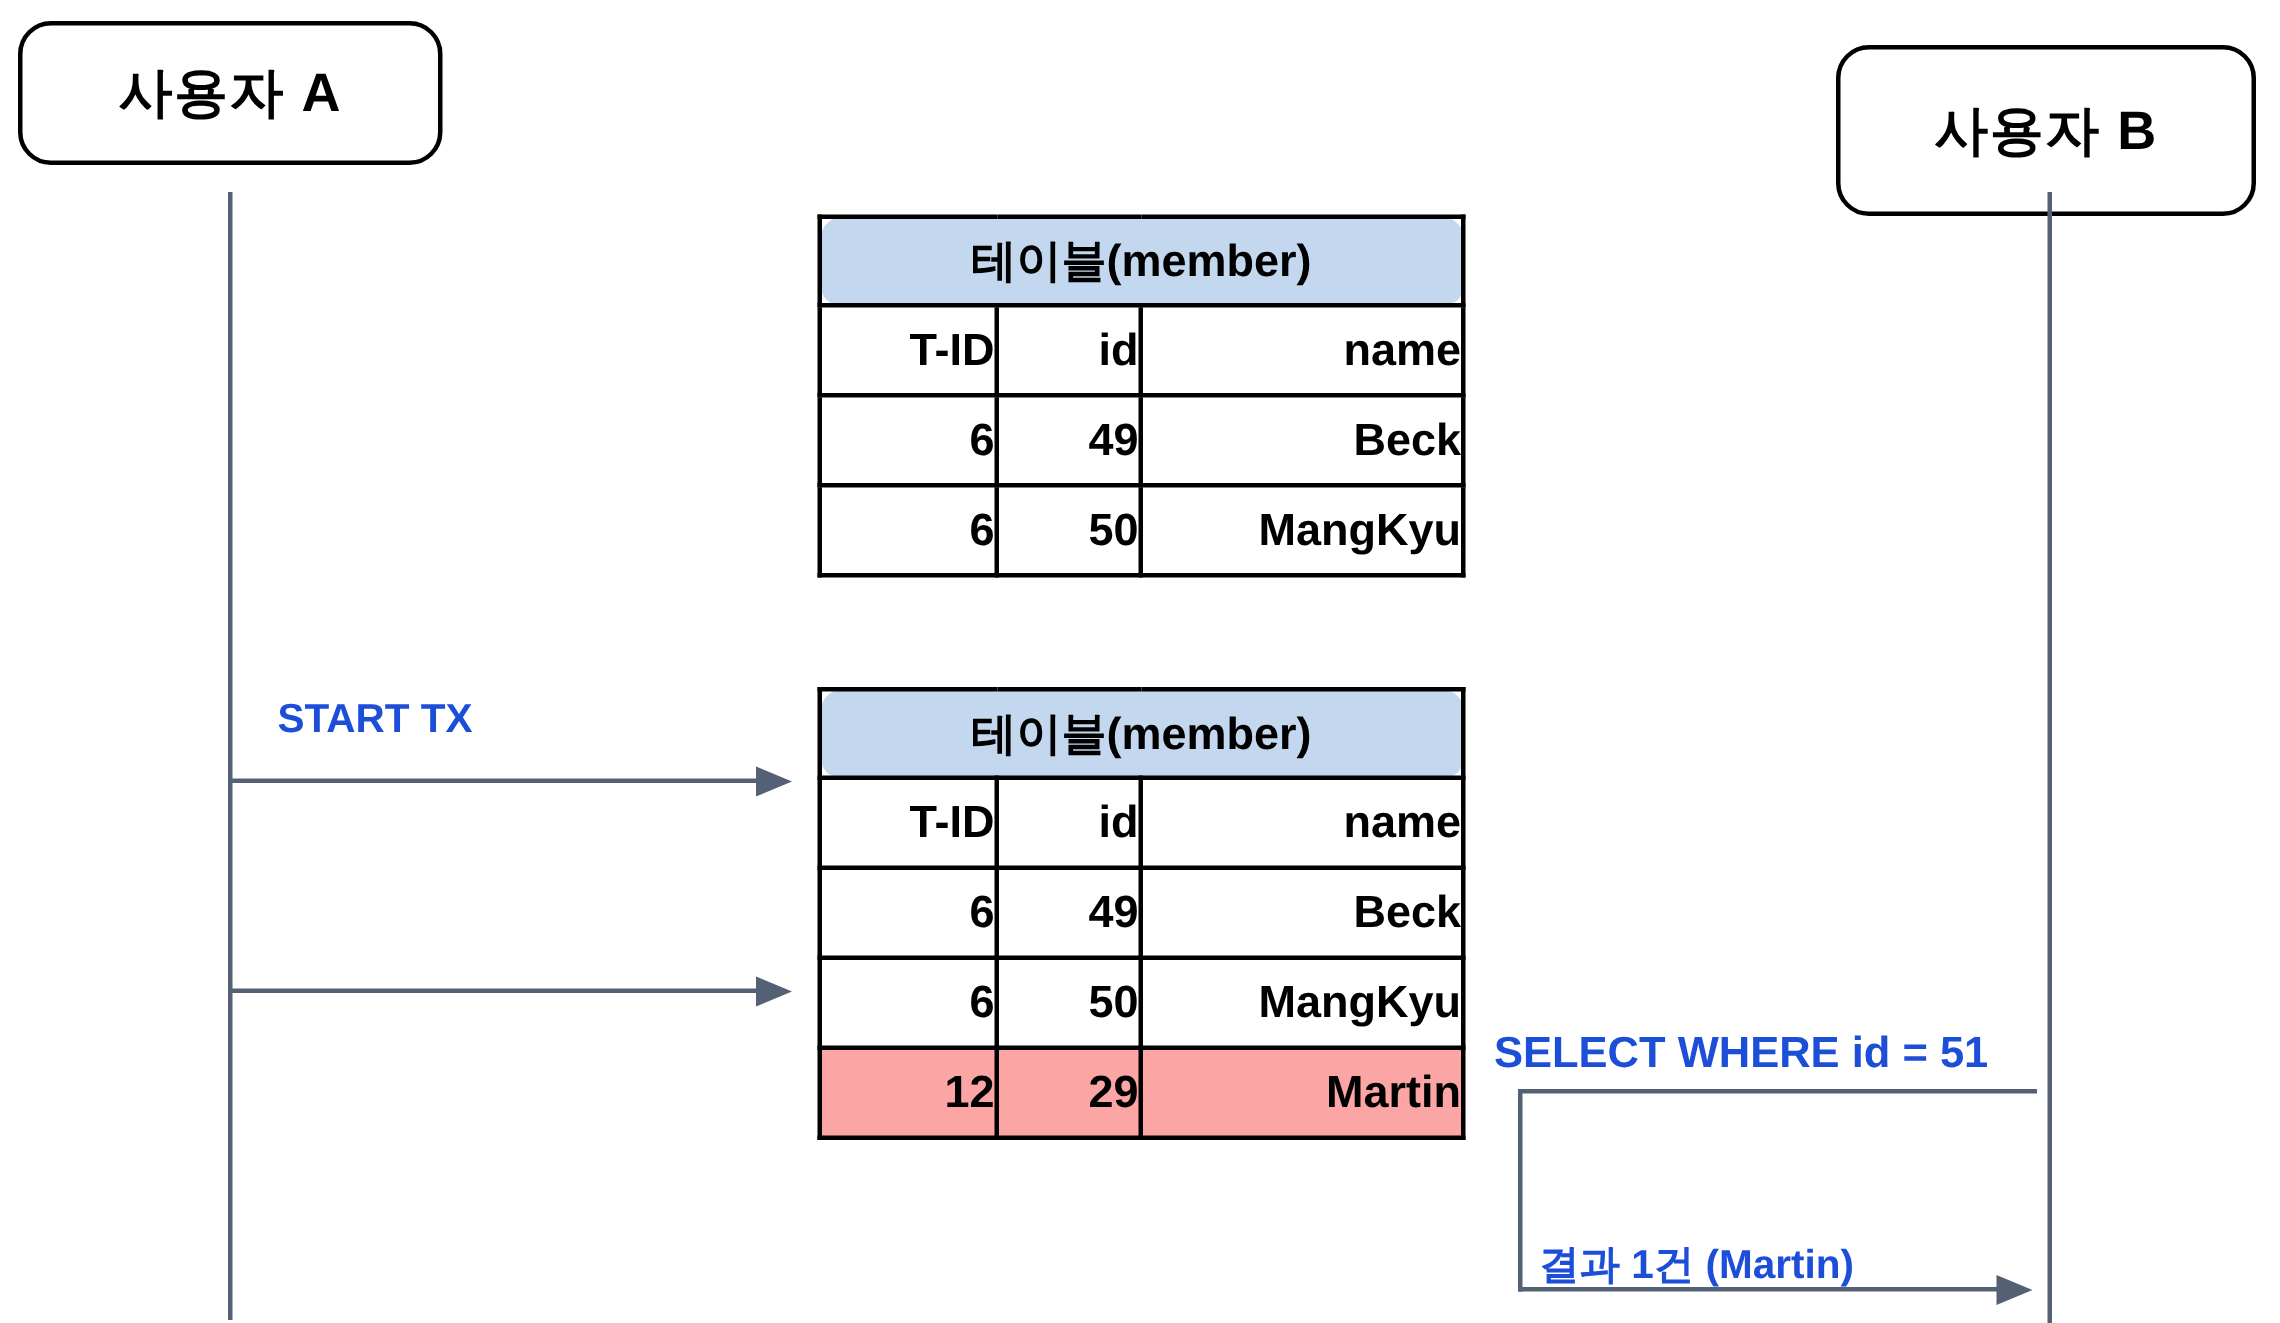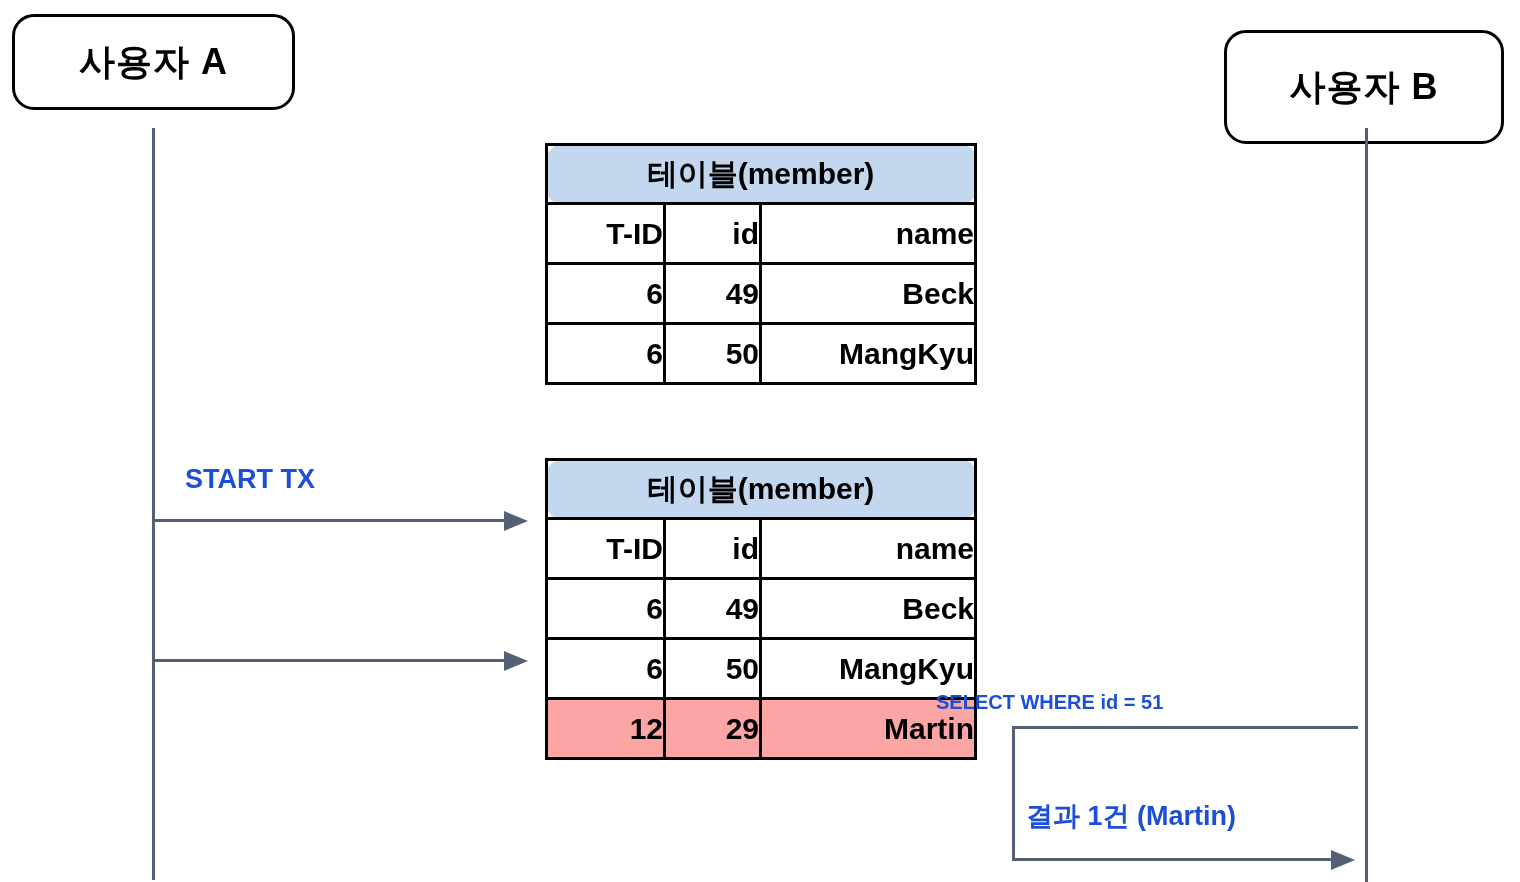--- a/index.html
+++ b/index.html
@@ -68,22 +68,22 @@
   .msg-label {
     position: absolute;
     font-weight: bold;
     color: #1d4ed8;
     font-size: 27px;
     white-space: pre-line;
     line-height: 48px;
   }
   #label-start-tx { left: 185px;  top: 455px; }
   #label-insert   { left: 171px;  top: 560px; }
-  #label-select   { left: 936px;  top: 678px; font-size: 20px; }
-  #label-result   { left: 1026px; top: 792px; }
+  #label-select   { left: 996px;  top: 678px; font-size: 29px; }
+  #label-result   { left: 1026px; top: 819px; }
 
   
   .member-table {
     position: absolute;
     border-collapse: collapse;
     table-layout: fixed;
     width: 429px;
     background: #ffffff;
   }
   .member-table td, .member-table th {

